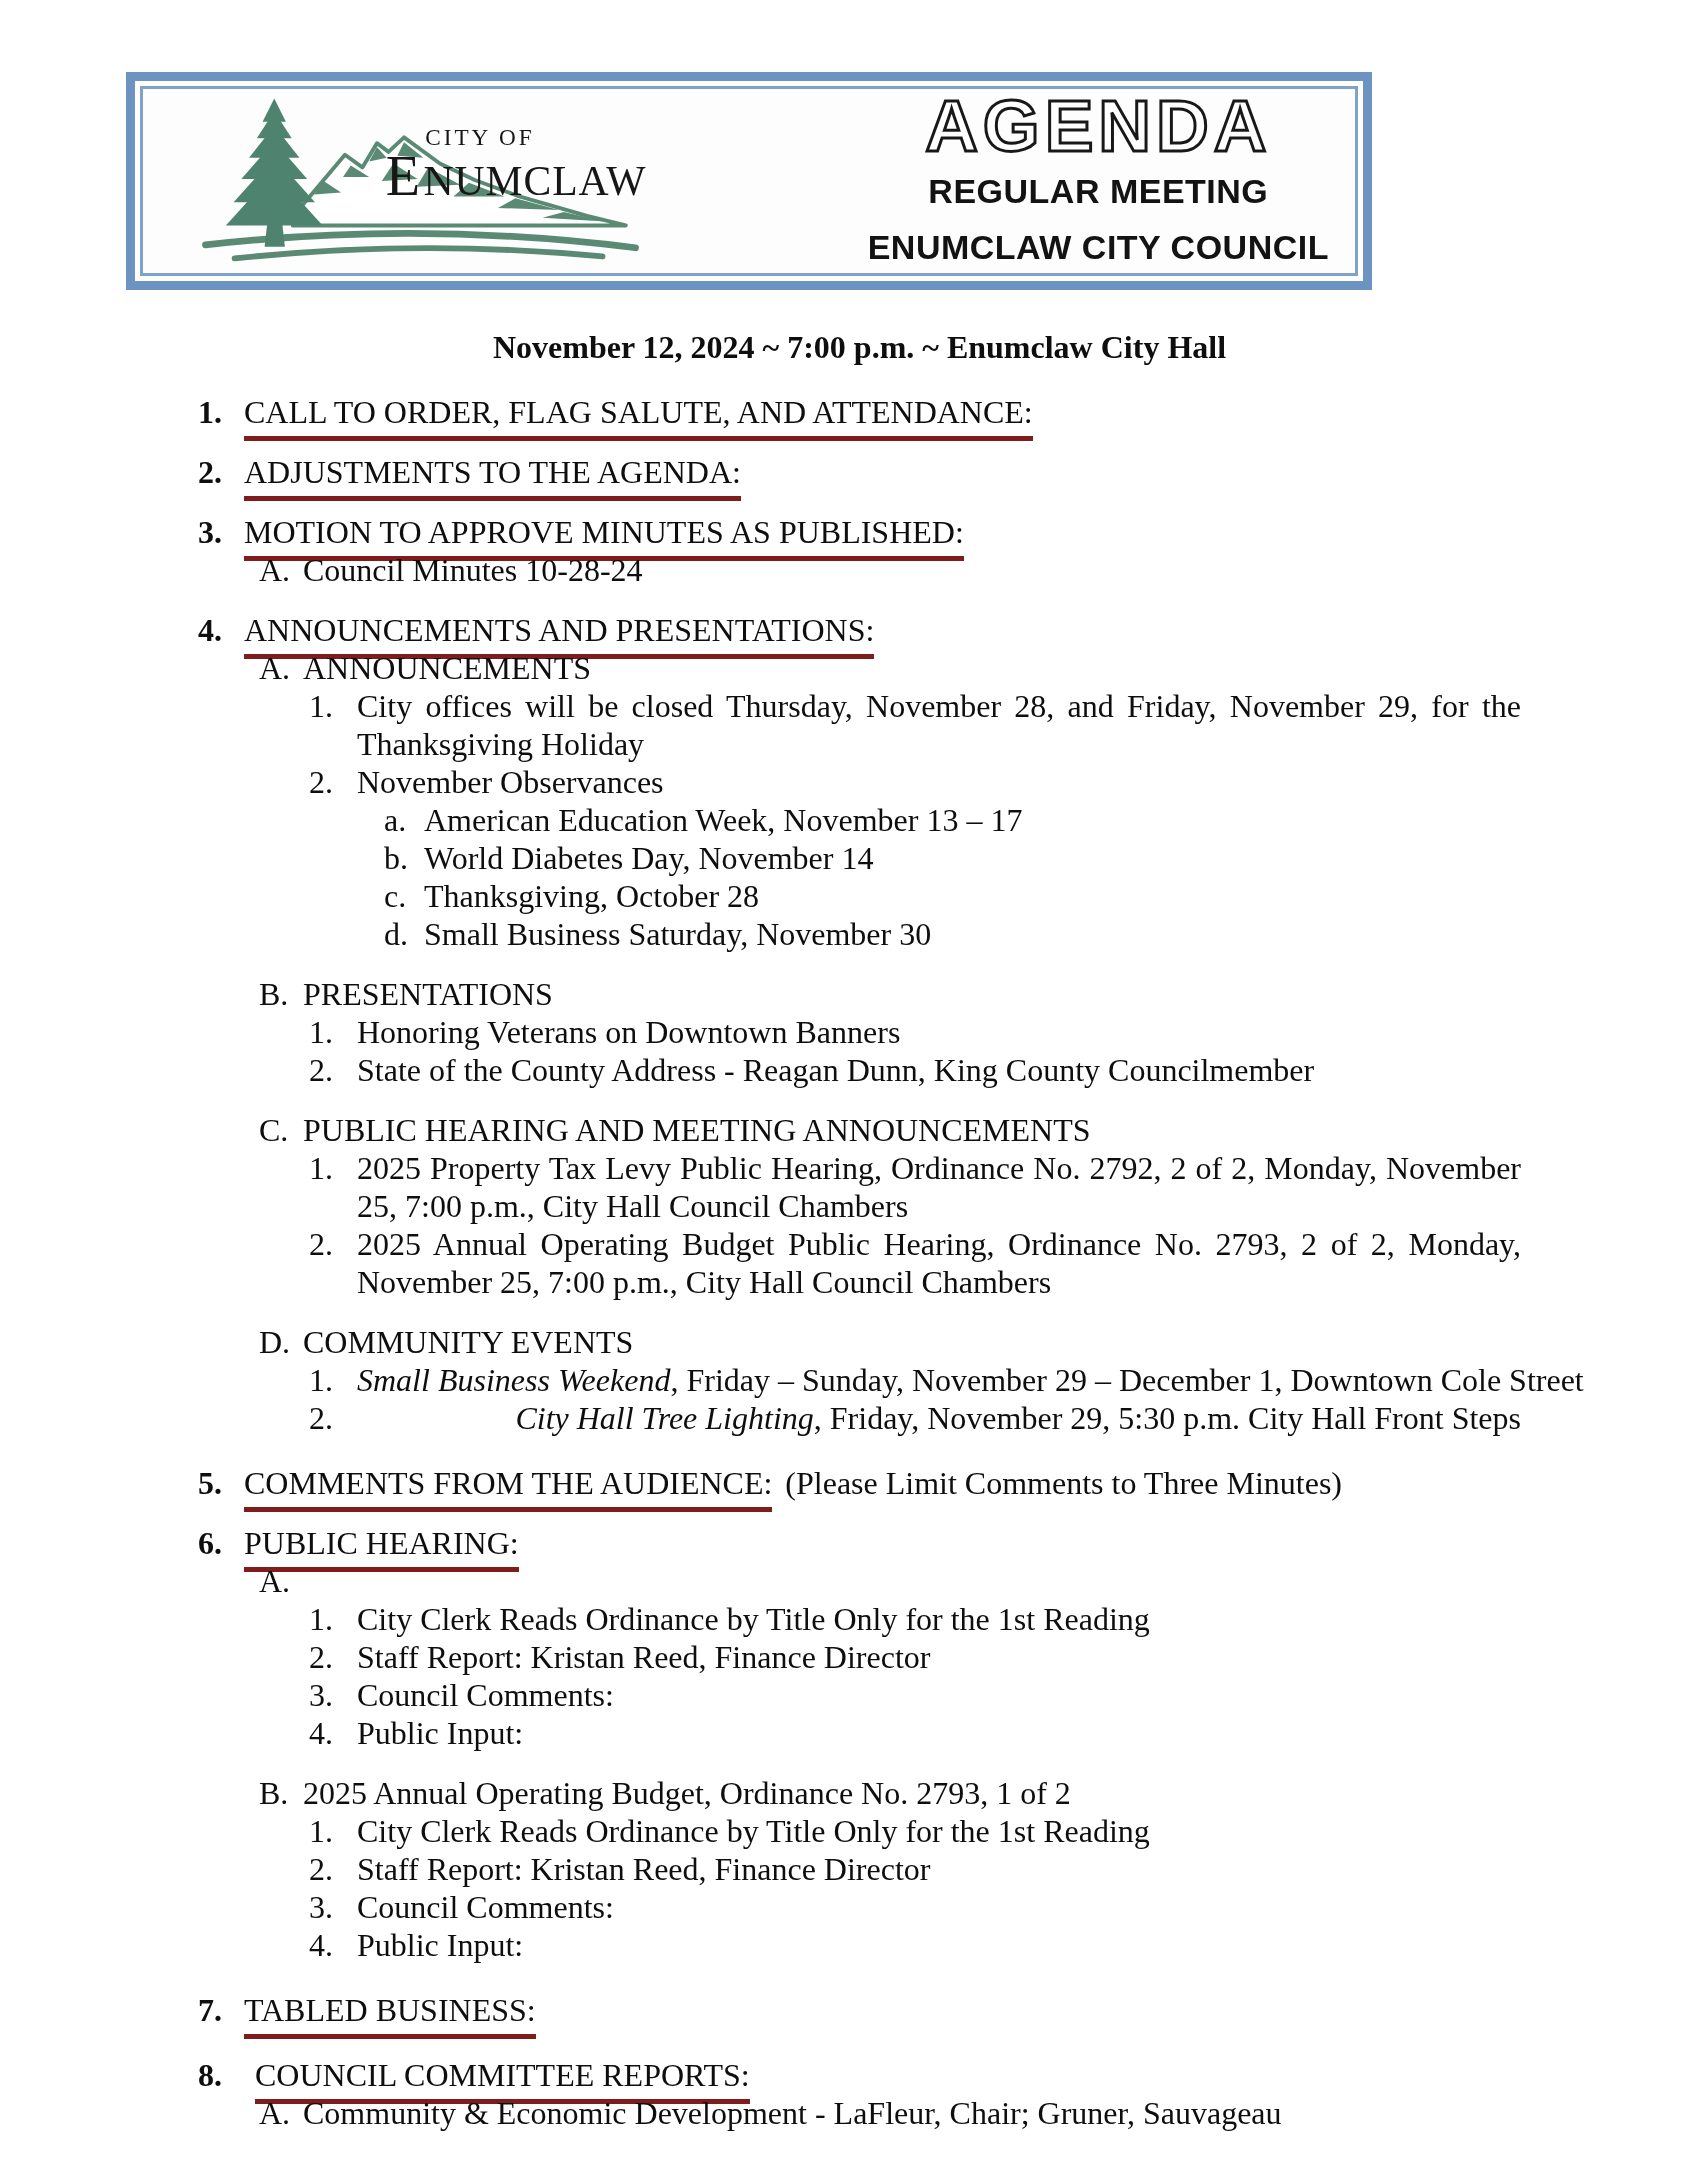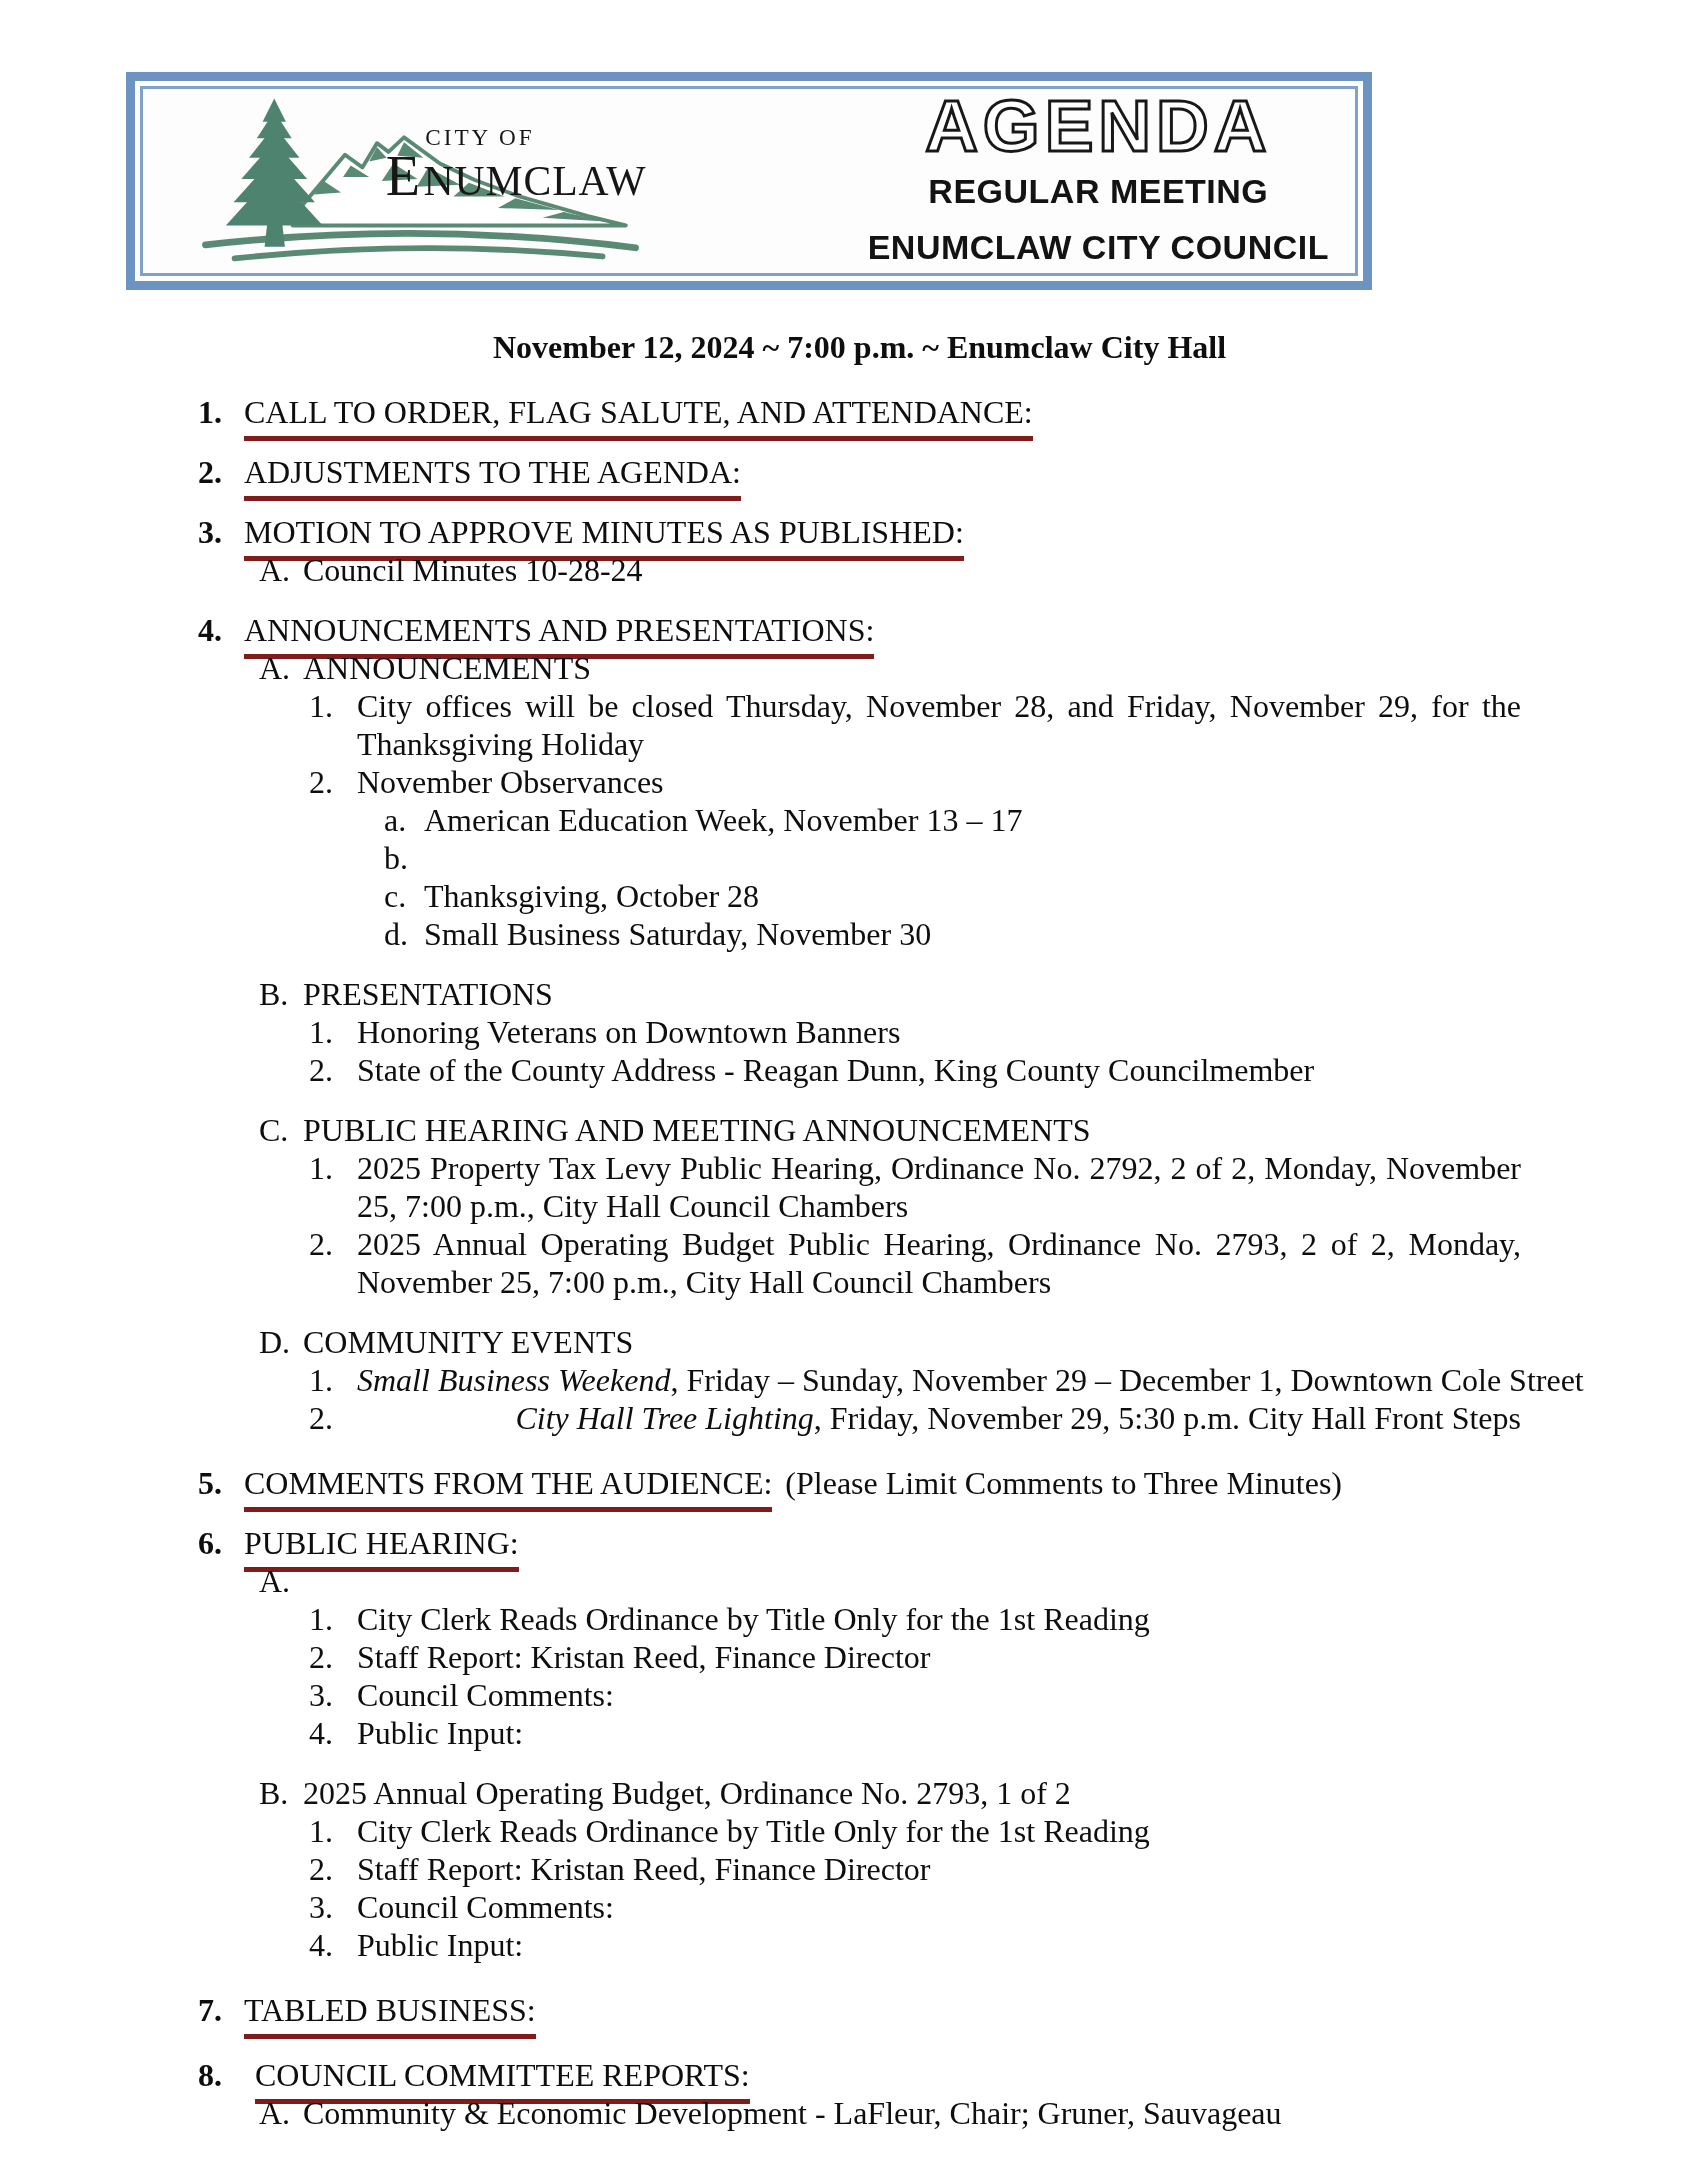--- a/index.html
+++ b/index.html
@@ -182,20 +182,21 @@
     <div class="item">
       <span class="ilbl">2.</span>
       <span class="itxt">November Observances</span>
     </div>
     <div class="letter">
       <span class="llbl">a.</span>
       <span>American Education Week, November 13 – 17</span>
     </div>
     <div class="letter">
       <span class="llbl">b.</span>
+      <span>World Diabetes Day, November 14</span>
     </div>
     <div class="letter">
       <span class="llbl">c.</span>
       <span>Thanksgiving, October 28</span>
     </div>
     <div class="letter">
       <span class="llbl">d.</span>
       <span>Small Business Saturday, November 30</span>
     </div>
 

